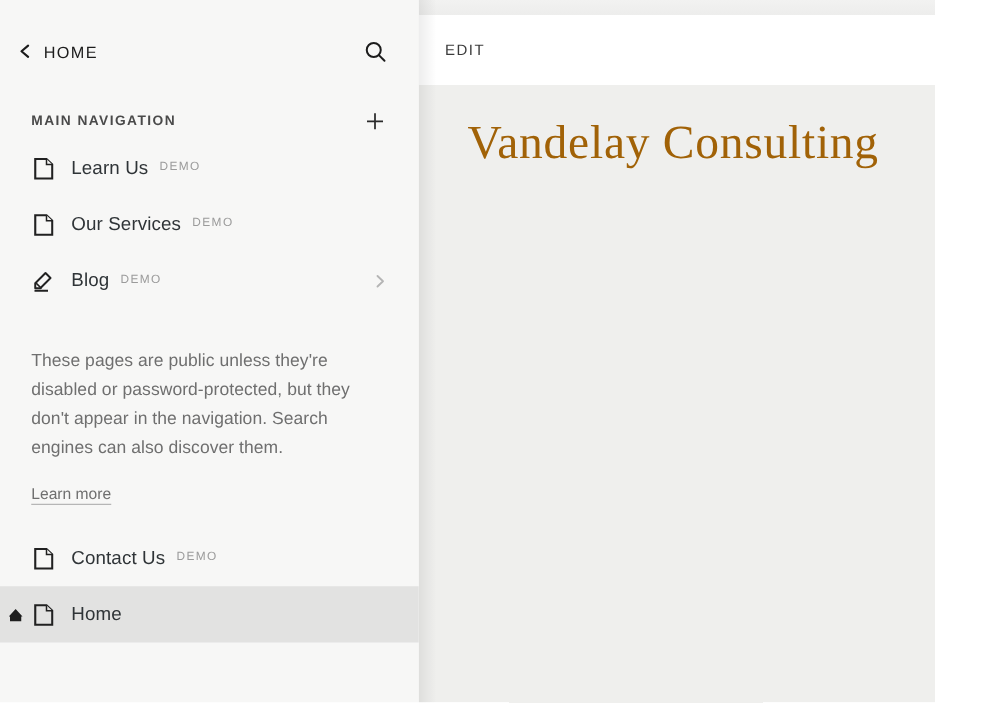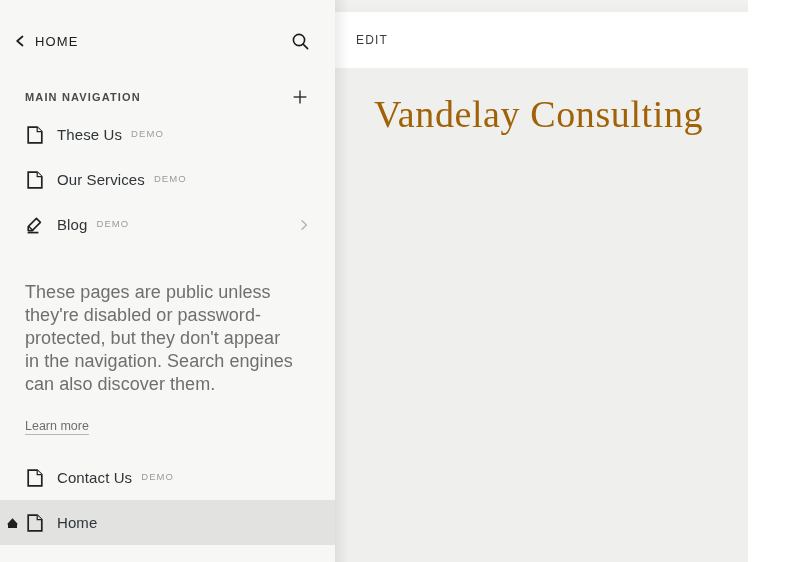--- a/index.html
+++ b/index.html
@@ -150,21 +150,21 @@
     position: absolute;
     right: 26px;
     top: 50%;
     transform: translateY(-50%);
     width: 10px;
     height: 12px;
   }
 
   .section-note {
     padding: 6px 38px 0 25px;
-    font-size: 18px;
+    font-size: 14px;
     line-height: 23px;
     color: #6f6f6f;
     letter-spacing: 0.05px;
   }
   .learn-more {
     display: inline-block;
     margin-top: 5px;
     font-size: 12.5px;
     color: #6f6f6f;
     text-decoration: none;
@@ -285,21 +285,21 @@
 
     <ul class="nav-list">
 
       <li class="nav-row">
         <span class="nav-icon">
           <svg width="16" height="18" viewBox="0 0 16 18">
             <path d="M1.2 1.2 H10.2 L14.8 5.6 V16.8 H1.2 Z" fill="none" stroke="#212121" stroke-width="1.7" stroke-linejoin="miter"></path>
             <path d="M10.2 1.2 L10.2 5.6 L14.8 5.6" fill="#f7f7f6" stroke="#212121" stroke-width="1.2"></path>
           </svg>
         </span>
-        <span class="nav-label">These Us</span>
+        <span class="nav-label">Learn Us</span>
         <span class="demo-badge">DEMO</span>
       </li>
 
       <li class="nav-row">
         <span class="nav-icon">
           <svg width="16" height="18" viewBox="0 0 16 18">
             <path d="M1.2 1.2 H10.2 L14.8 5.6 V16.8 H1.2 Z" fill="none" stroke="#212121" stroke-width="1.7" stroke-linejoin="miter"></path>
             <path d="M10.2 1.2 L10.2 5.6 L14.8 5.6" fill="#f7f7f6" stroke="#212121" stroke-width="1.2"></path>
           </svg>
         </span>

